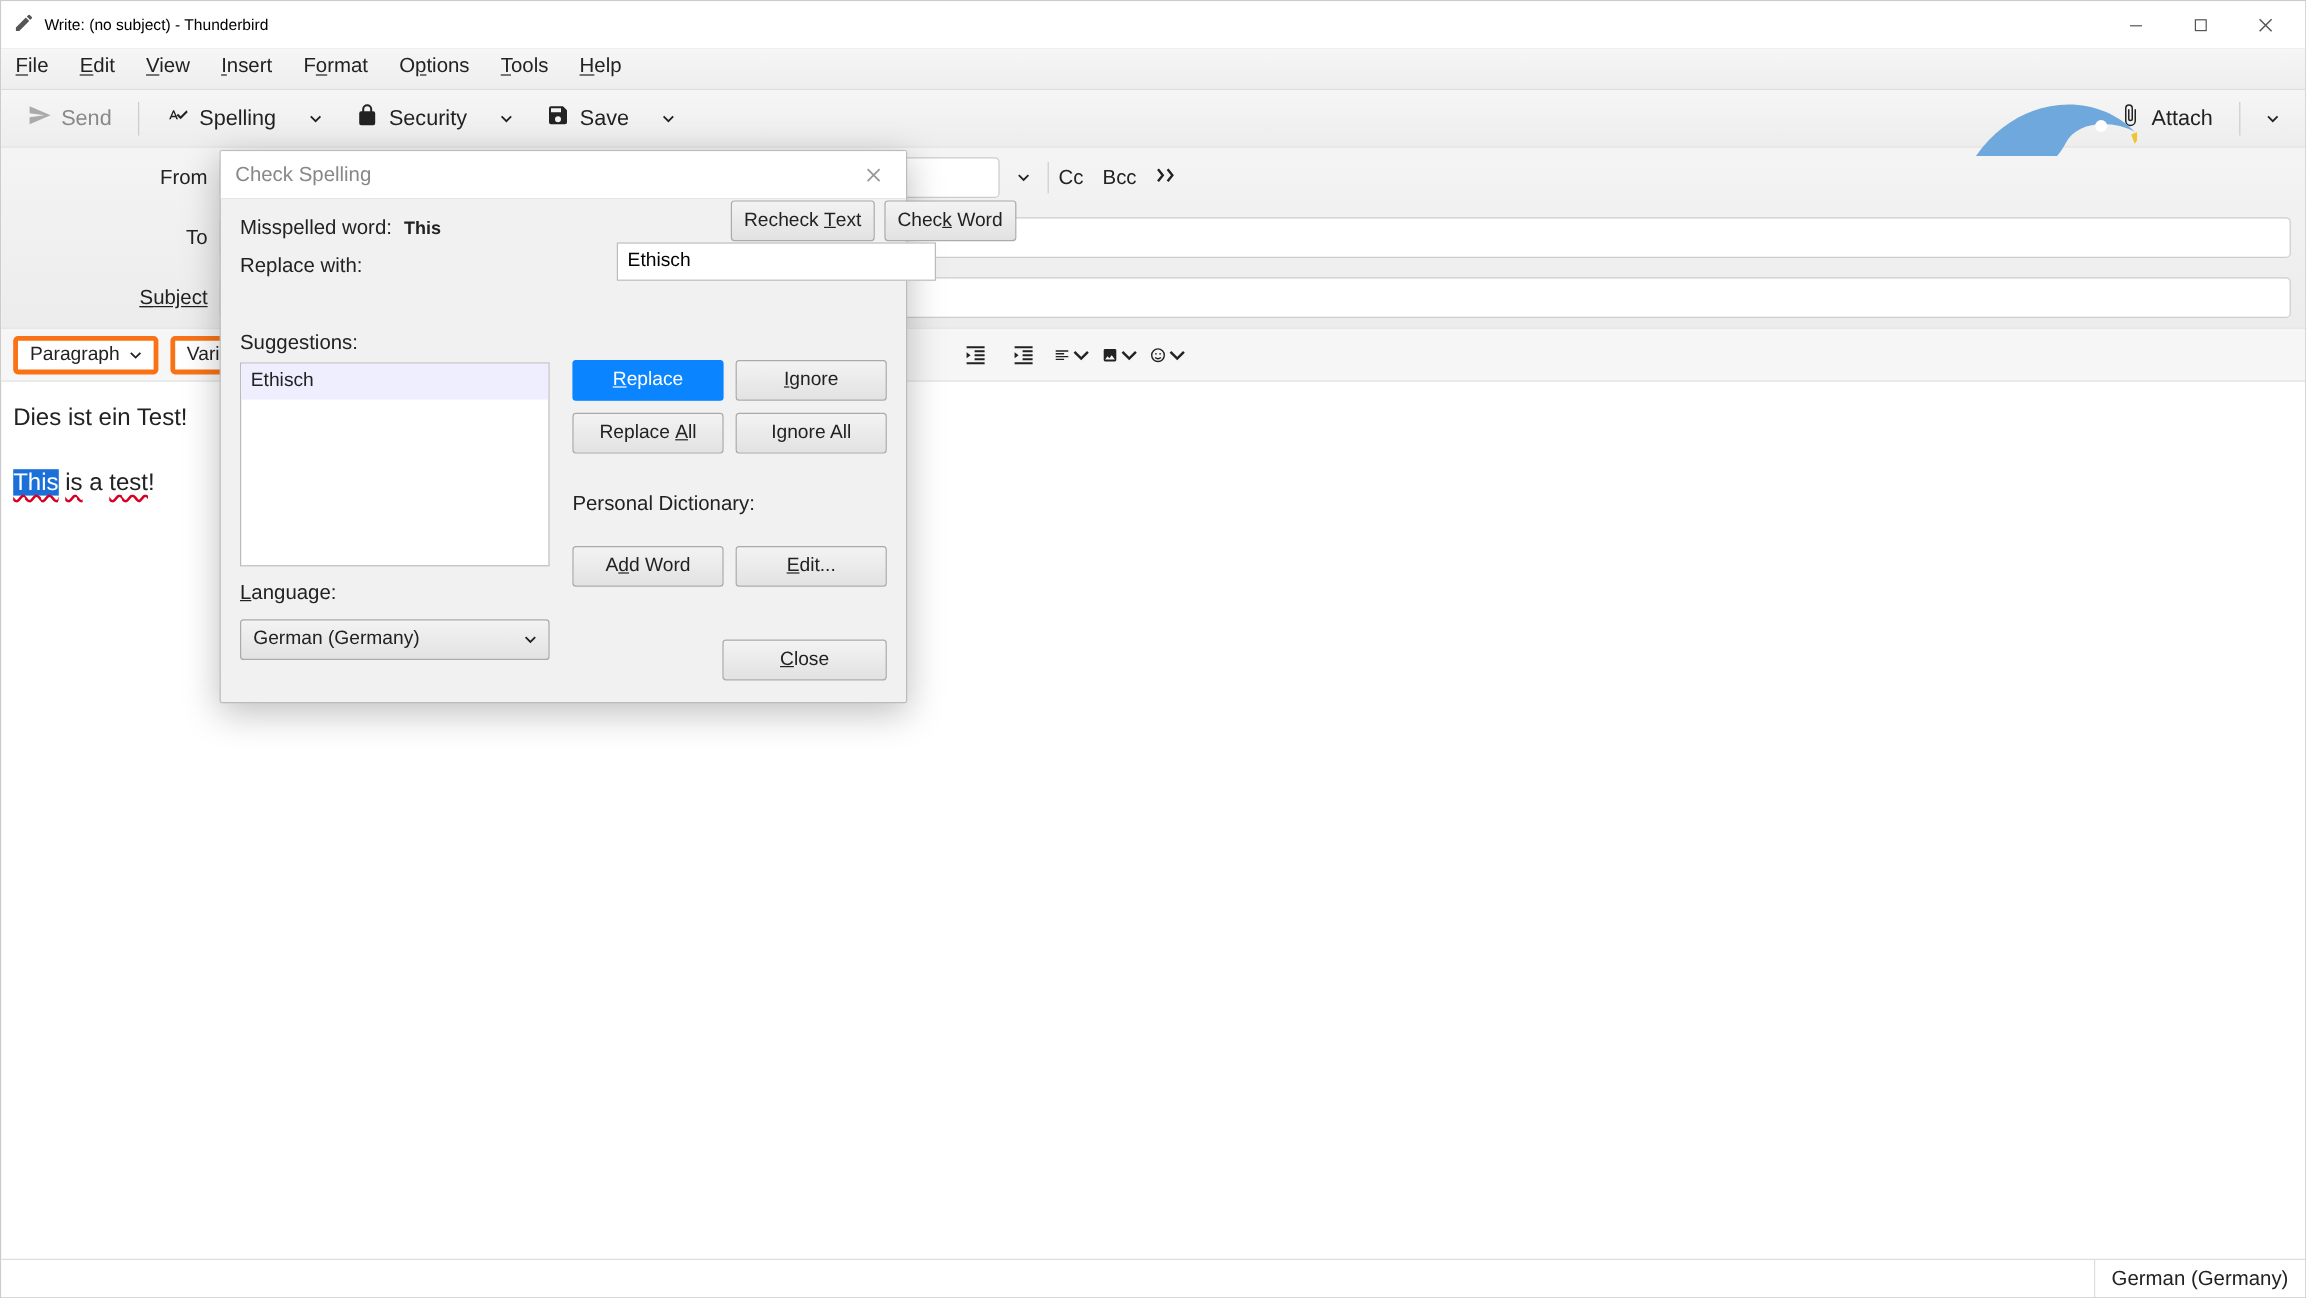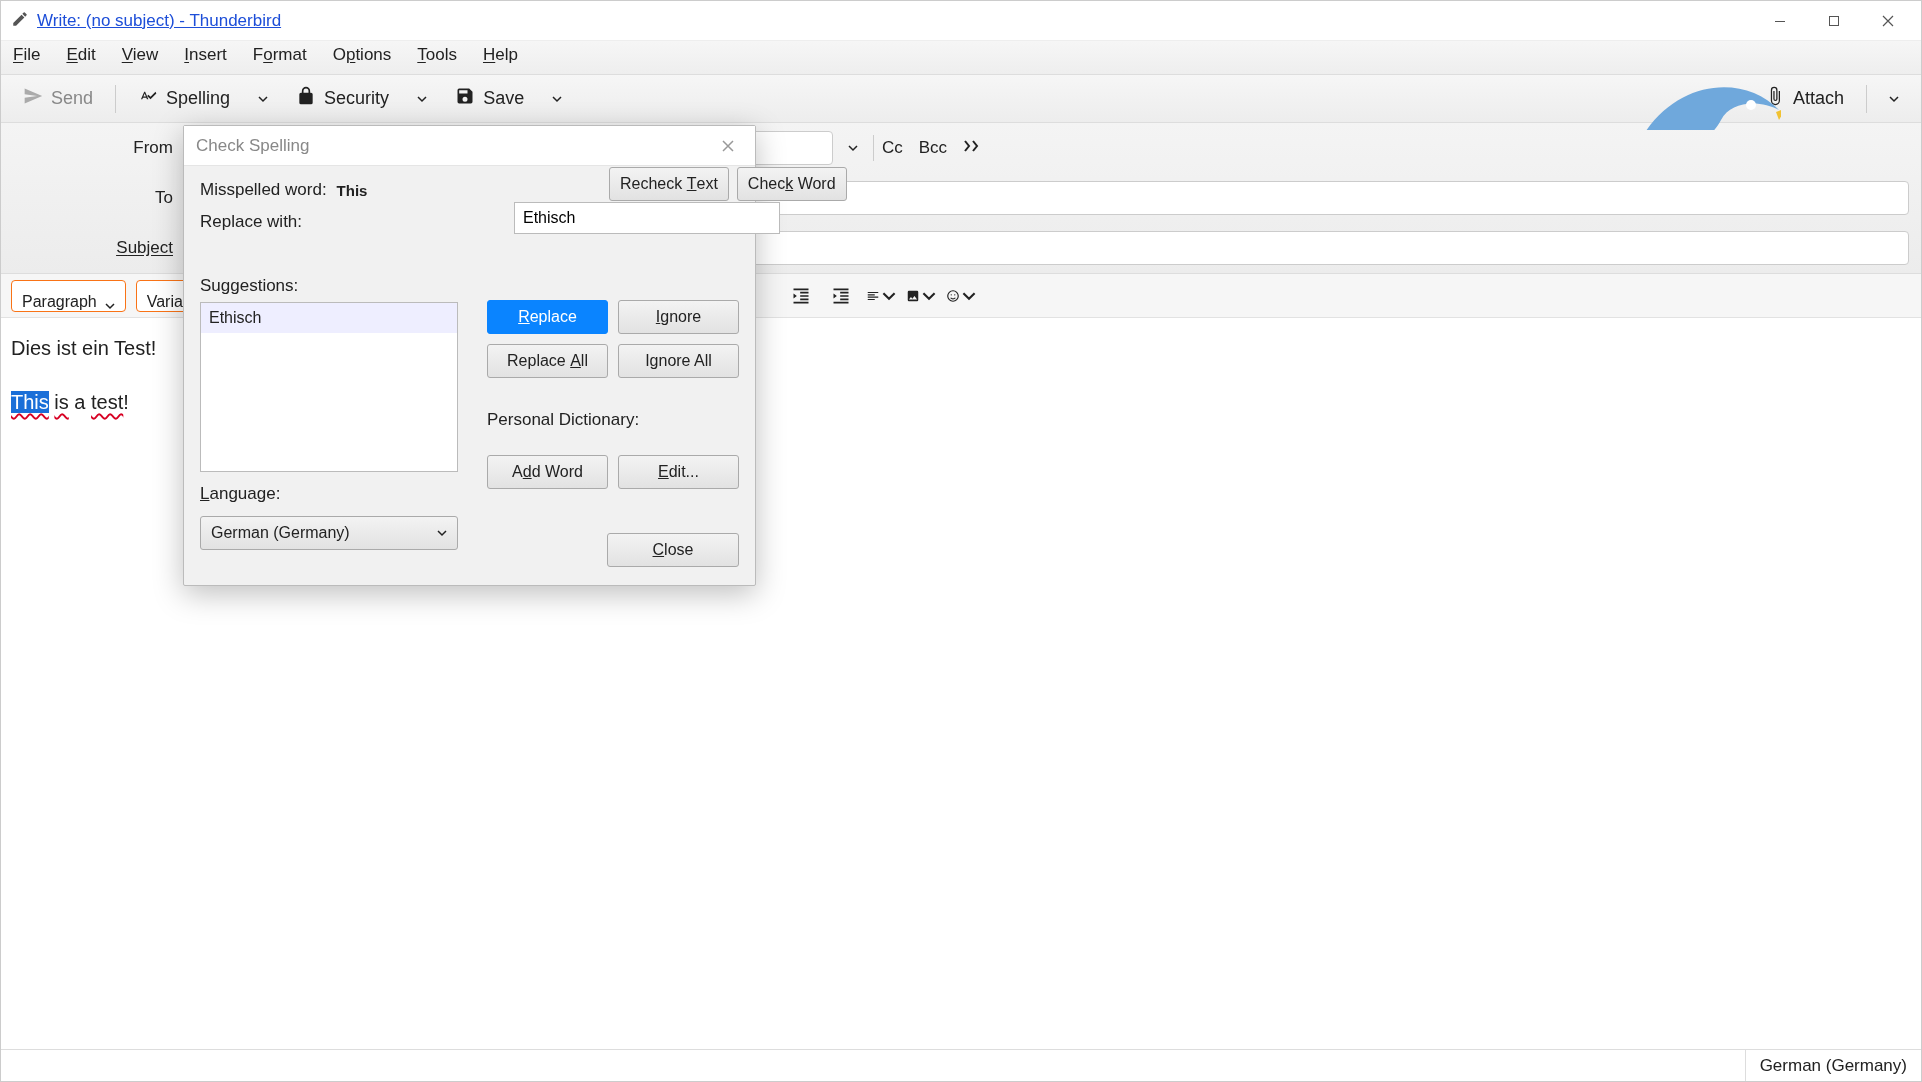--- a/index.html
+++ b/index.html
@@ -1,21 +1,21 @@
 <!DOCTYPE html>
 <html><head>
 <meta charset="utf-8">
 <style>
   * { box-sizing: border-box; }
   html, body { margin:0; padding:0; font-family: "Segoe UI", Arial, sans-serif; font-size:15px; color:#222; background:#fff; height:100%; }
   .window { width:1922px; height:1082px; position:relative; overflow:hidden; border:1px solid #ccc ; }
 
   
   .titlebar { height:40px; display:flex; align-items:center; padding:0 10px; gap:8px; background:#fff; border-bottom:1px solid #eee; }
-  .titlebar .title { color:#1d4ed8; font-size:17px;text-decoration:underline; }
+  .titlebar .title { color:#000000; font-size:13px; }
   .titlebar .spacer { flex:1; }
   .winbtn { width:46px; height:30px; display:flex; align-items:center; justify-content:center; color:#666; }
 
   
   .menubar { height:34px; display:flex; align-items:flex-start; padding:0 10px; gap:22px; background:linear-gradient(#f6f6f6,#eeeeee); border-bottom:1px solid #ddd; font-size:17px; }
   .menubar .menuitem { padding:4px 2px; }
   .mi-underline { text-decoration: underline; text-underline-offset:2px; }
 
   
   .toolbar { height:48px; display:flex; align-items:center; padding:0 12px; gap:8px; background:linear-gradient(#f6f6f6,#ededed); border-bottom:1px solid #ddd; position:relative; }
@@ -29,40 +29,40 @@
   .hrow { display:flex; align-items:center; padding:8px 12px; gap:10px; }
   .hlabel { width:160px; text-align:right; font-size:17px; }
   .hinput { flex:1; height:34px; border:1px solid #ccc; background:#fff; border-radius:4px; padding:0 10px; }
   .fromrow .hinput-wrap { flex:1; display:flex; align-items:center; gap:8px; }
   .fromrow .drop { width:24px; height:24px; display:flex; align-items:center; justify-content:center; }
   .ccbtns { display:flex; align-items:flex-end; gap:16px; font-size:17px; }
   .vsep { width:1px; height:26px; background:#ccc; }
 
   
   .fmtbar { height:44px; display:flex; align-items:center; padding:0 10px; gap:10px; background:#f6f6f6; border-bottom:1px solid #e2e2e2; }
-  .select { height:32px; border:1px solid #f97316; background:#fff; border-radius:4px; padding:0 10px; display:flex; align-items:flex-end; gap:8px; font-size:16px; }
+  .select { height:32px; border:4px solid #f97316; background:#fff; border-radius:4px; padding:0 10px; display:flex; align-items:center; gap:8px; font-size:16px; }
   .iconbtn { width:30px; height:30px; display:flex; align-items:center; justify-content:center; border-radius:3px; }
   .iconbtn svg { width:20px; height:20px; }
 
   
   .bodyarea { position:relative; padding:14px 10px; font-size:20px; line-height:1.6; }
   .bodyarea .sel { background:#1a6fd8; color:#fff; }
   .wavy-red { text-decoration: underline wavy #d70022; text-underline-offset:4px; }
 
   
   .statusbar { position:absolute; left:0; right:0; bottom:0; height:32px; border-top:1px solid #ddd; display:flex; justify-content:flex-end; align-items:center; padding:0 14px; font-size:17px; background:#fff;}
   .statusbar .langcell { border-left:1px solid #ddd; padding-left:14px; height:100%; display:flex; align-items:center; }
 
   
   .dialog { position:absolute; left:182px; top:124px; width:573px; background:#f1f1f1; border:1px solid #bbb; box-shadow:0 8px 30px rgba(0,0,0,0.25); border-radius:2px; }
   .dlg-titlebar { height:40px; display:flex; align-items:center; padding:0 12px; background:#fff; border-bottom:1px solid #e5e5e5; }
   .dlg-titlebar .dlg-title { color:#888; font-size:17px; }
   .dlg-titlebar .spacer { flex:1; }
   .dlg-close { width:30px; height:30px; display:flex; align-items:center; justify-content:center; color:#888; }
-  .dlg-body { padding:14px 16px 18px 16px; display:flex; gap:29px; }
+  .dlg-body { padding:14px 16px 18px 16px; display:flex; gap:19px; }
   .col-left { width:258px; display:flex; flex-direction:column; }
   .col-right { flex:1; display:flex; flex-direction:column; gap:10px; }
   .lbl { font-size:17px; margin-bottom:6px; }
   .row-inline { display:flex; align-items:center; gap:10px; margin-bottom:12px; }
   .txtinput { width:100%; height:32px; border:1px solid #bbb; background:#fff; padding:0 8px; font-size:16px; }
   .sugg { width:100%; height:170px; border:1px solid #bbb; background:#fff; overflow:auto; font-size:16px;}
   .sugg .sopt { padding:6px 8px; }
   .sugg .sopt.selected { background:#eef; }
   .langsel { width:100%; height:34px; border:1px solid #aaa; background:linear-gradient(#f3f3f3,#e2e2e2); padding:0 10px; display:flex; align-items:center; justify-content:space-between; font-size:16px; border-radius:3px;}
   .btn { height:34px; border:1px solid #aaa; background:linear-gradient(#f3f3f3,#e2e2e2); padding:0 10px; display:flex; align-items:center; justify-content:center; font-size:16px; border-radius:3px; }

